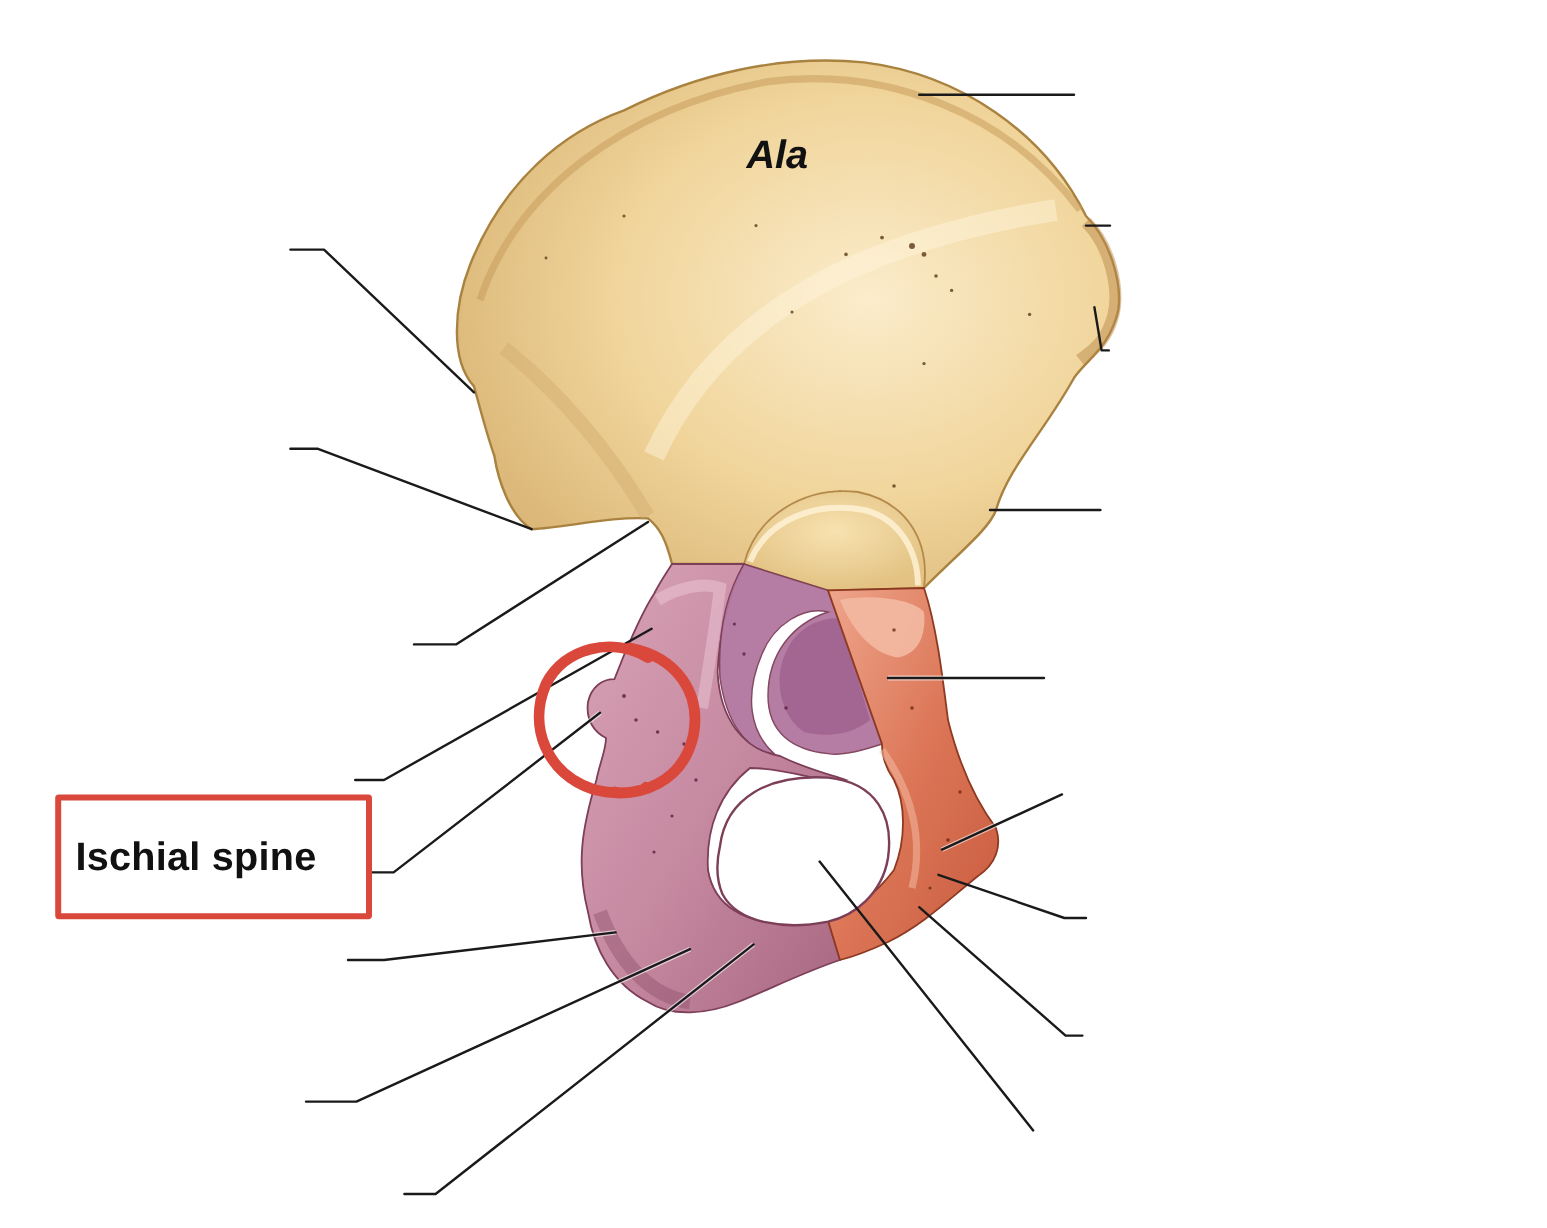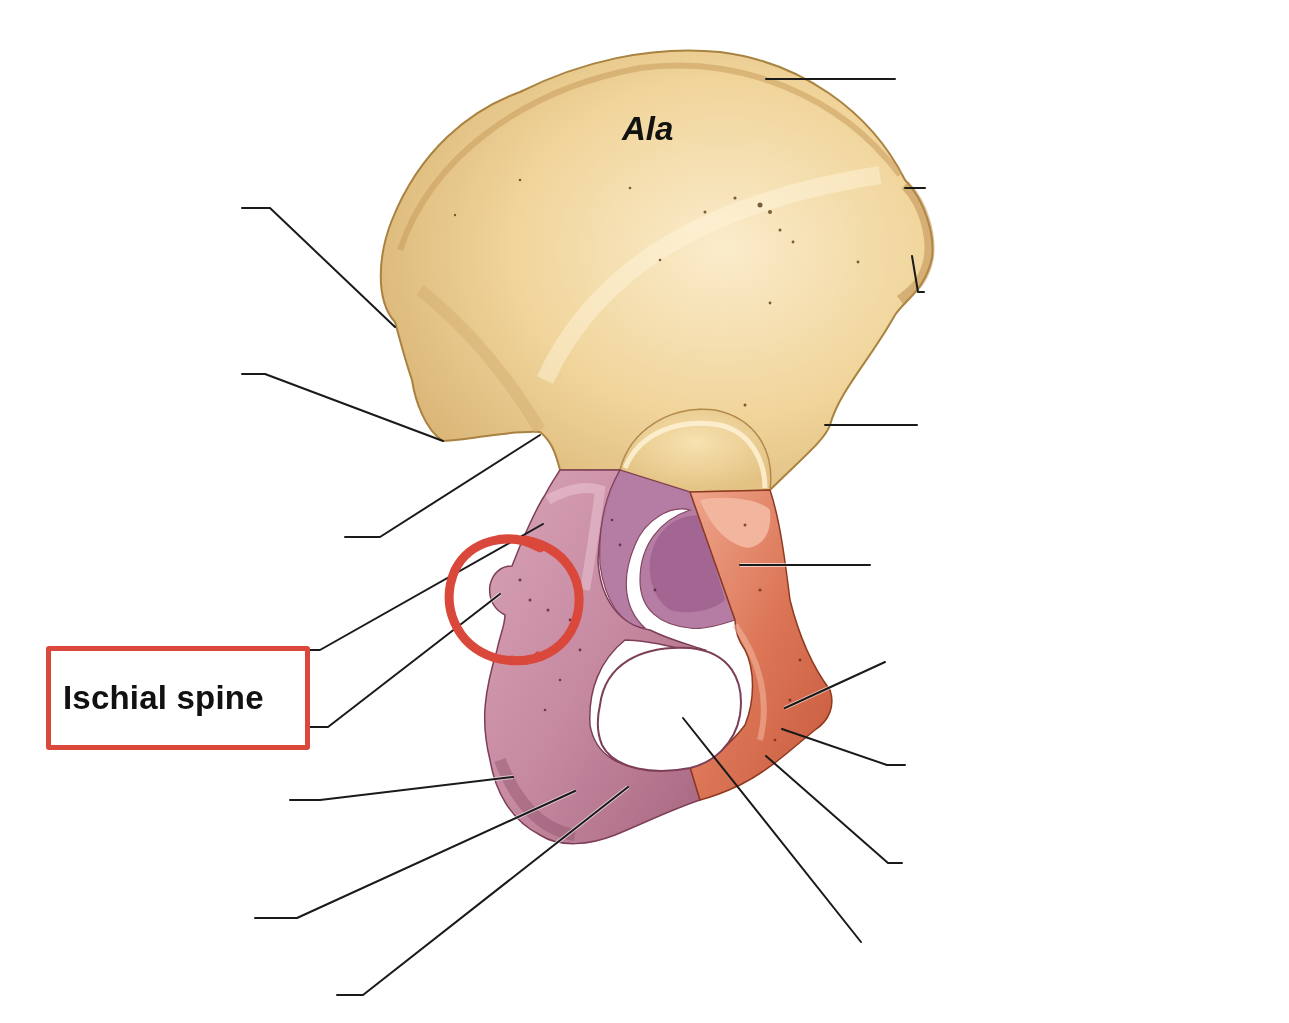--- a/index.html
+++ b/index.html
@@ -1,20 +1,20 @@
 <!DOCTYPE html>
 <html><head>
 <meta charset="utf-8">
 <style>
   html, body { margin: 0; padding: 0; background: #ffffff; }
   body { width: 1289px; height: 1023px; position: relative; overflow: hidden; font-family: "Liberation Sans", sans-serif; }
   #diagram { position: absolute; left: 0; top: 0; width: 1116px; height: 1023px; }
   .ala-label { font-family: "Liberation Sans", sans-serif; font-weight: bold; font-style: italic; font-size: 33px; fill: #111111; }
   .answer-box {
-    position: absolute; left: 46px; top: 646px; width: 254px; height: 94px;
+    position: absolute; left: 46px; top: 662px; width: 254px; height: 94px;
     border: 5px solid #d9483b; border-radius: 3px; background: #ffffff; box-sizing: content-box;
     display: flex; align-items: center; justify-content: flex-start;
   }
   .answer-text {
     font-family: "Liberation Sans", sans-serif; font-weight: bold; font-size: 33px; color: #111111;
     margin-left: 12px; letter-spacing: 0.2px;
   }
   .leader { stroke: #1a1a1a; stroke-width: 2; fill: none; stroke-linecap: round; stroke-linejoin: round; }
   .leader-halo { stroke: #ffffff; stroke-width: 4; fill: none; opacity: 0.6; }
 </style>

